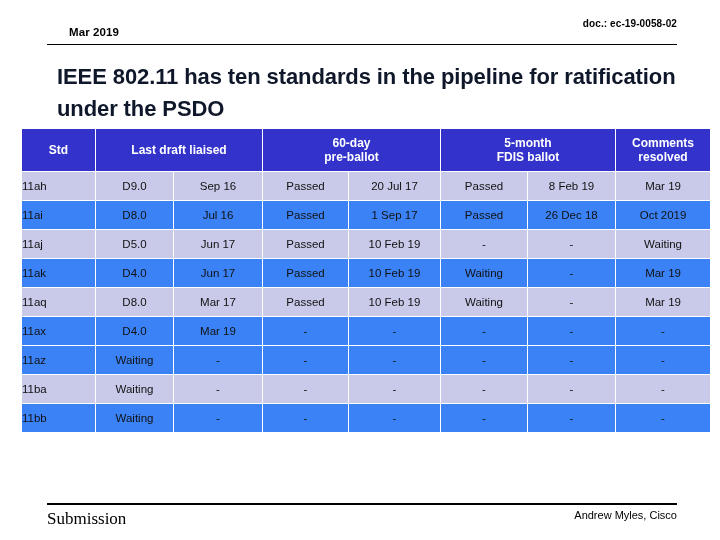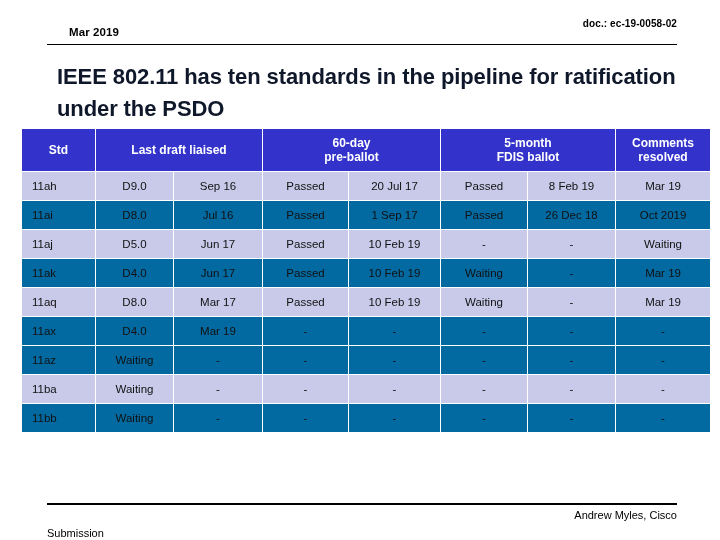--- a/index.html
+++ b/index.html
@@ -91,23 +91,23 @@
     text-align: center;
     vertical-align: middle;
     height: 20px;
     padding: 4px 5px;
     color: #111111;
     font-size: 11.5px;
     white-space: nowrap;
     overflow: hidden;
   }
   .pipeline-table tr.row-odd td  { background: #c9caea; }
-  .pipeline-table tr.row-even td { background: #0369a1; }
-
-  .pipeline-table td.c-std  { text-align: left;  padding-left: 10px; }
+  .pipeline-table tr.row-even td { background: #3b82f6; }
+
+  .pipeline-table td.c-std  { text-align: left;  padding-left: 0; }
   .pipeline-table td.c-num  { text-align: center; }
   .pipeline-table td.c-date { text-align: center; }
 
   .st-passed  { color: #4f9f7f; }
   .st-waiting { color: #4a4ac8; }
   .st-dash    { color: #333333; }
 
   
   .slide-footer {
     position: absolute;
@@ -120,23 +120,24 @@
     position: absolute;
     left: 0;
     right: 0;
     top: 0;
     height: 0;
     border-top: 2px solid #000000;
   }
   .slide-footer .ftr-left {
     position: absolute;
     left: 0;
-    top: 24px;
-    font-size: 11px;
-    color: #000000;
+    top: 6px;
+    font-size: 17px;
+    color: #000000;
+    font-family: Liberation Serif, serif;
   }
   .slide-footer .ftr-center {
     position: absolute;
     left: 0;
     right: 0;
     top: 6px;
     text-align: center;
     font-size: 11px;
     color: #000000;
   }

